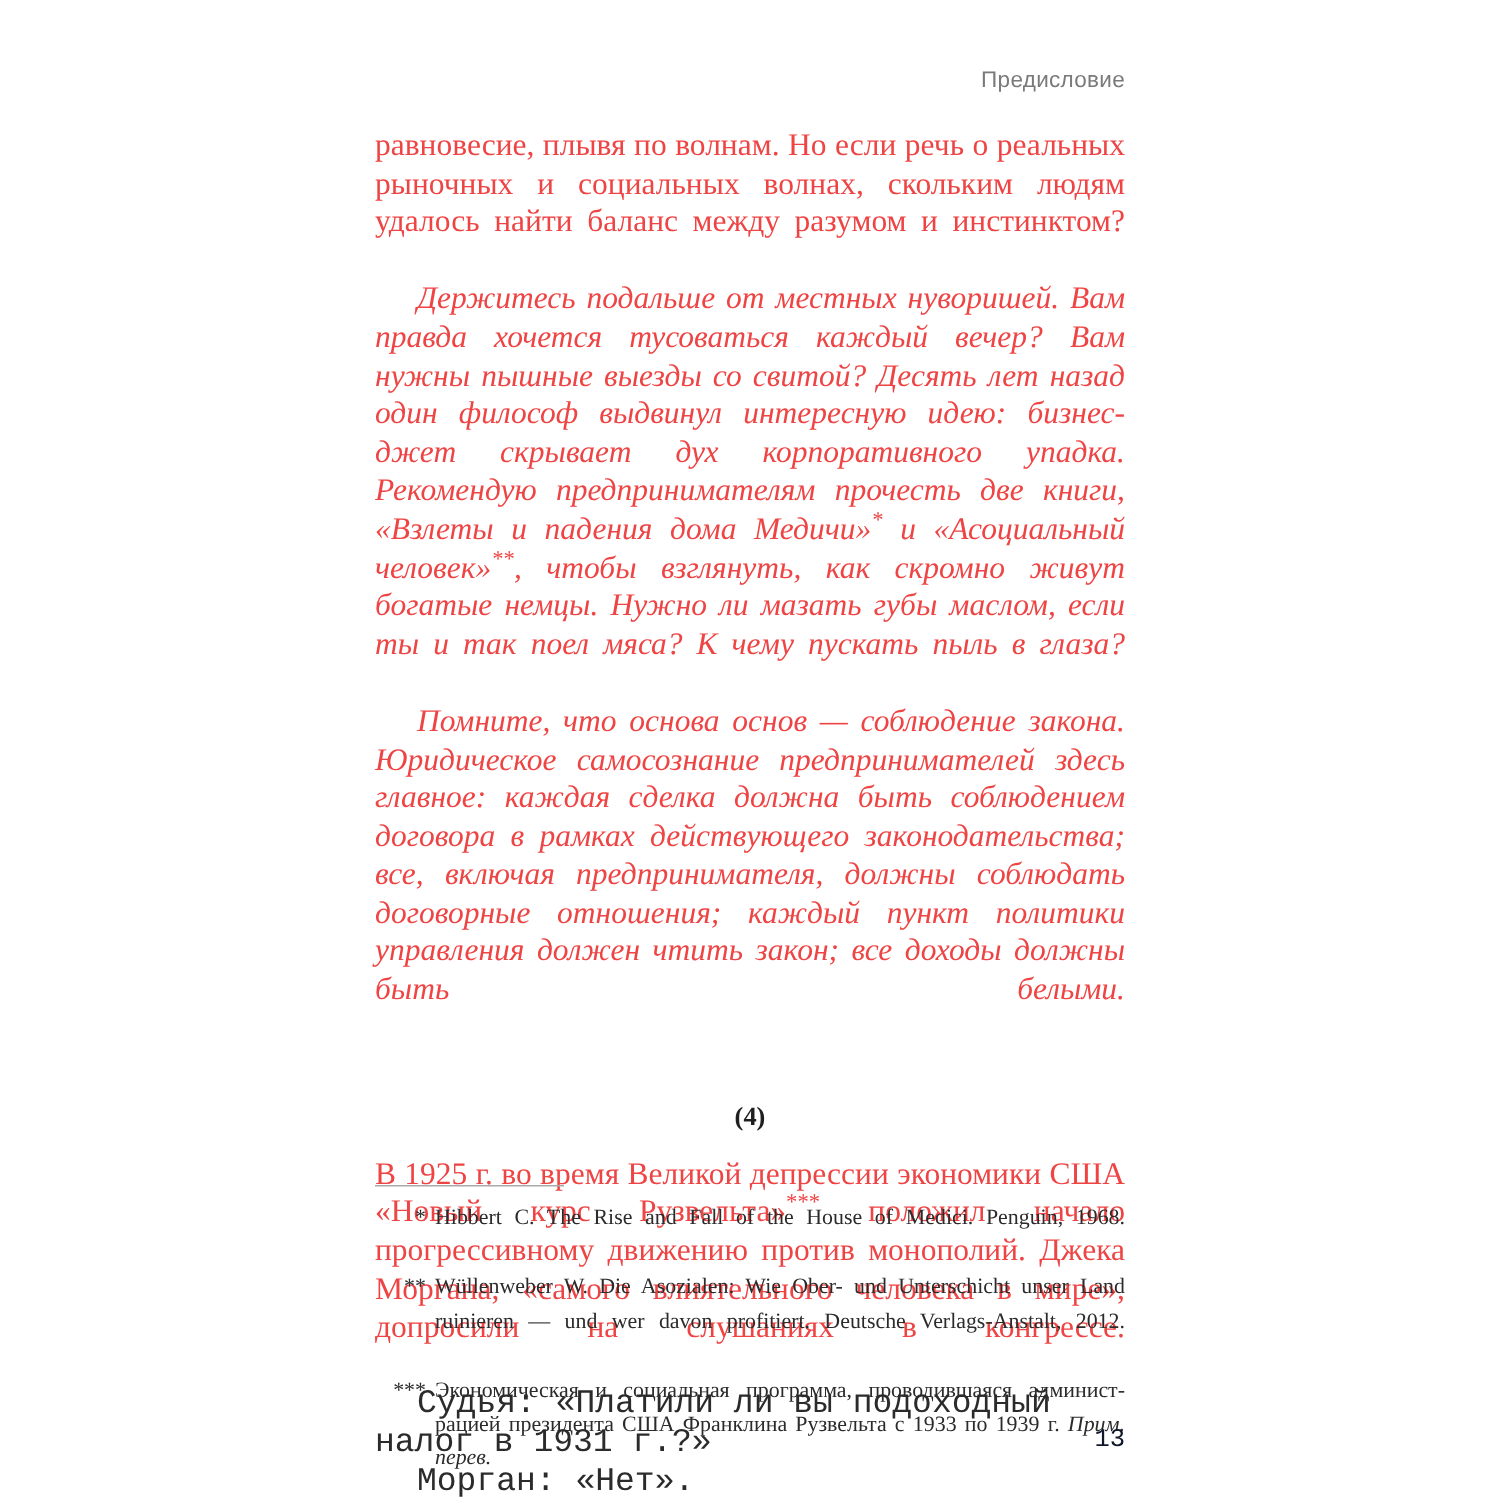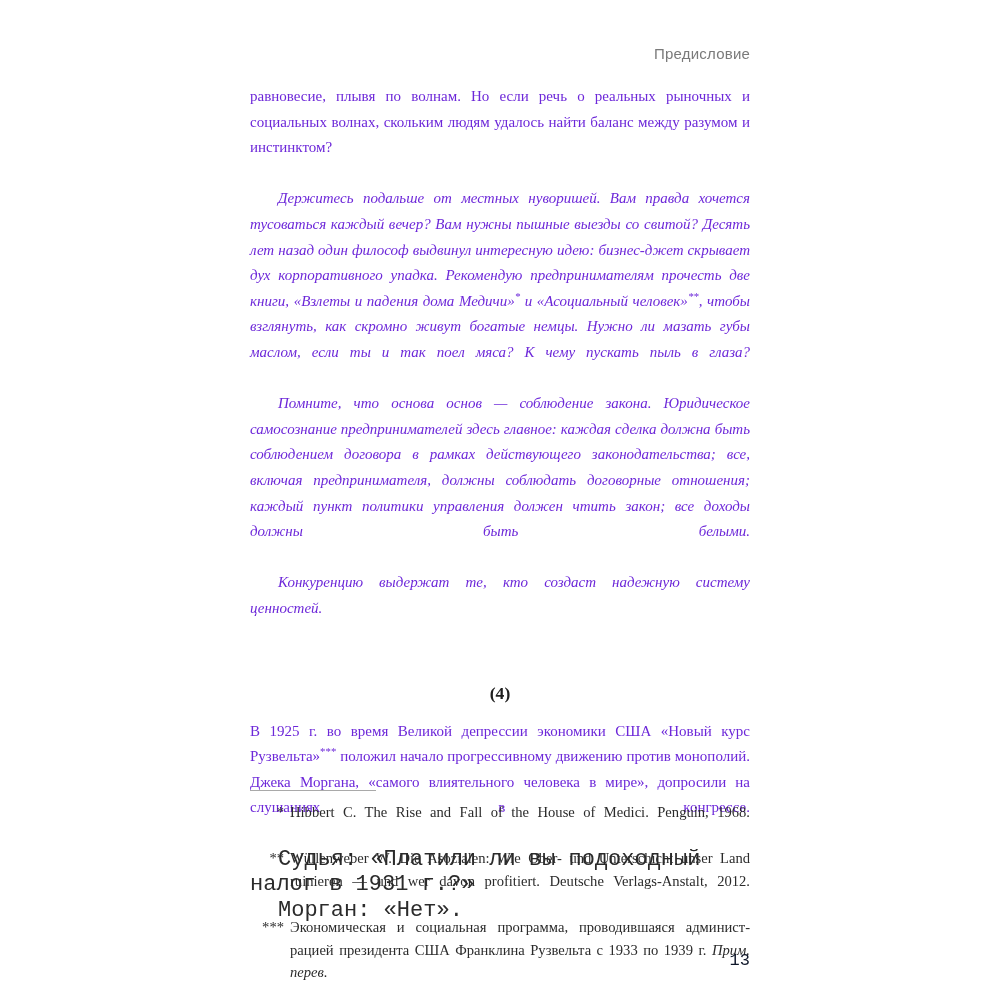--- a/index.html
+++ b/index.html
@@ -36,23 +36,23 @@
   
   .content {
     position: absolute;
     left: 250px;
     top: 84px;
     width: 500px;
   }
 
   .body-par {
     font-family: "Liberation Serif", "DejaVu Serif", serif;
-    font-size: 15px;
+    font-size: 21px;
     line-height: 25.6px;
-    color: #6d28d9;
+    color: #ef4444;
     text-align: justify;
     text-justify: inter-word;
     margin: 0;
     hyphens: manual;
     -webkit-hyphens: manual;
   }
 
   .body-par.indent {
     text-indent: 28px;
     font-style: italic;
@@ -174,21 +174,20 @@
   <div class="running-head">Предисловие</div>
 
   <div class="content">
 
     <p class="body-par noindent">равновесие, плывя по волнам. Но если речь о реальных ры­ночных и социальных волнах, скольким людям удалось найти баланс между разумом и инстинктом?</p>
 
     <p class="body-par indent"><span>Держитесь подальше от местных нуворишей. Вам прав­да хочется тусоваться каждый вечер? Вам нужны пышные выезды со свитой? Десять лет назад один философ выдвинул интересную идею: бизнес-джет скрывает дух корпоративного упадка. Рекомендую предпринимателям прочесть две книги, «Взлеты и падения дома Медичи»</span><sup class="fn-mark">*</sup><span> и «Асоциальный человек»</span><sup class="fn-mark">**</sup><span>, чтобы взглянуть, как скромно живут богатые немцы. Нужно ли мазать губы маслом, если ты и так поел мяса? К чему пус­кать пыль в глаза?</span></p>
 
     <p class="body-par indent">Помните, что основа основ — соблюдение закона. Юриди­ческое самосознание предпринимателей здесь главное: каждая сделка должна быть соблюдением договора в рамках дейс­твующего законодательства; все, включая предпринимателя, должны соблюдать договорные отношения; каждый пункт политики управления должен чтить закон; все доходы должны быть белыми.</p>
 
-    <p class="body-par indent">Конкуренцию выдержат те, кто создаст надежную систему ценностей.</p>
 
     <div class="section-marker">(4)</div>
 
     <p class="body-par noindent"><span>В 1925 г. во время Великой депрессии экономики США «Новый курс Рузвельта»</span><sup class="fn-mark">***</sup><span> положил начало прогрессивному движению против монополий. Джека Моргана, «самого влиятельного человека в мире», допросили на слушаниях в конгрессе.</span></p>
 
     <p class="dialogue-line">Судья: «Платили ли вы подоходный налог в 1931 г.?»</p>
 
     <p class="dialogue-line">Морган: «Нет».</p>
 
   </div>

